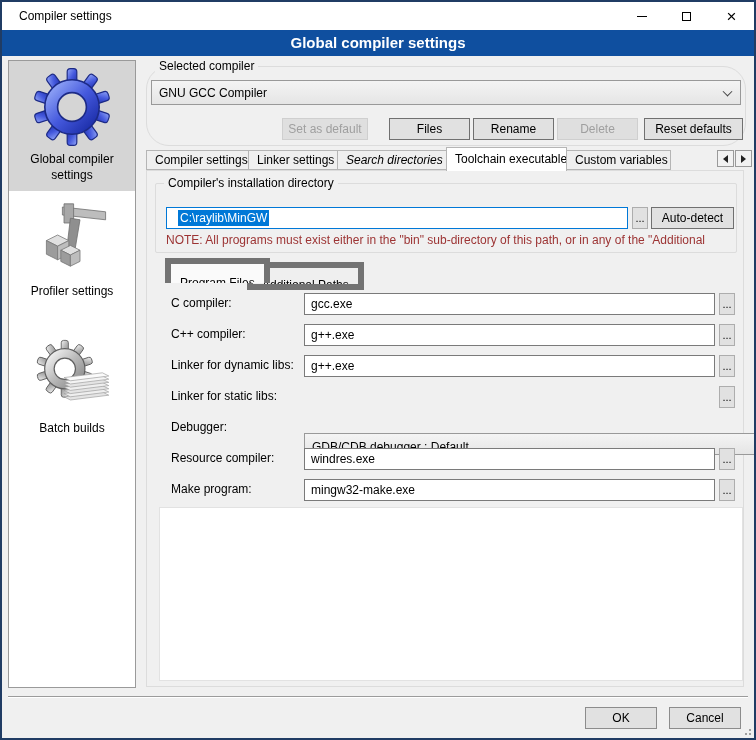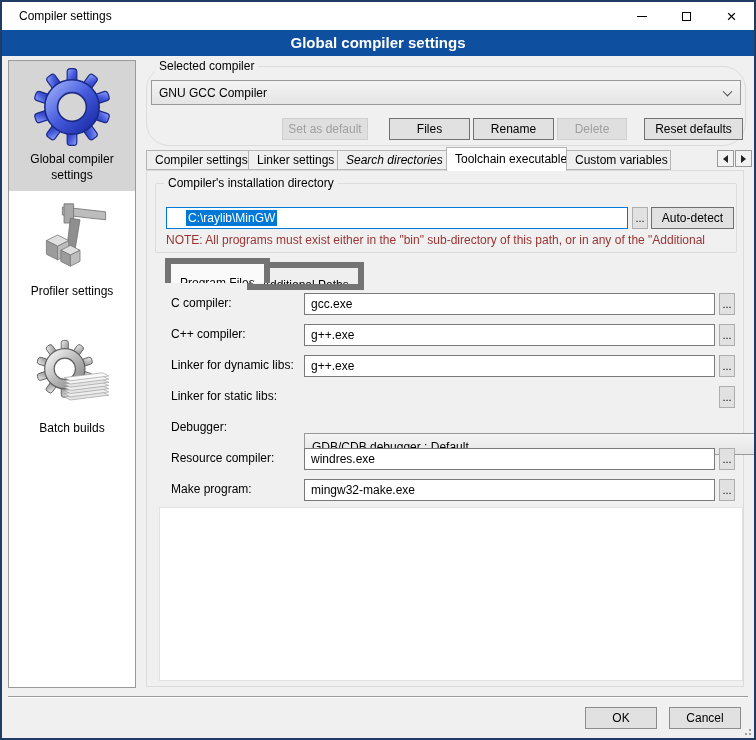--- a/index.html
+++ b/index.html
@@ -44,21 +44,21 @@
   .chev { position:absolute; right:9px; top:50%; width:7px; height:7px; border-right:1px solid #444;
           border-bottom:1px solid #444; transform:translateY(-70%) rotate(45deg); }
 
   .btn { background:#e1e1e1; border:1px solid #707070; font-family:inherit; font-size:12px;
          white-space:nowrap; overflow:hidden; cursor:default; }
   .btn:disabled { background:#dfdfdf; border-color:#cfcfcf; color:#9f9f9f; }
   .btn-row .btn { position:absolute; top:51px; height:22px; }
   .b-setdefault { left:135px; width:86px; }
   .b-copy { left:242px; width:81px; }
   .b-rename { left:326px; width:81px; }
-  .b-delete { left:410px; width:70px; }
+  .b-delete { left:410px; width:81px; }
   .b-reset { left:497px; width:99px; }
 
   
   .tabbar { position:absolute; left:144px; top:145px; width:608px; height:23px; }
   .tab { position:absolute; top:3px; height:20px; background:#efefef; border:1px solid #b5b5b5;
          line-height:18px; padding:0 8px; white-space:nowrap; overflow:hidden; cursor:default; }
   .tab.active { top:0; height:24px; background:#fff; border-bottom:none; line-height:22px; z-index:3; }
   .t0{left:0;width:103px;} .t1{left:102px;width:90px;} .t2{left:191px;width:110px;font-style:italic;}
   .t3{left:300px;width:121px;} .t4{left:420px;width:105px;} .t5{left:524px;width:40px;margin-top:27px;}
   .tab-arrow { position:absolute; top:3px; width:17px; height:17px; background:#f2f2f2;
@@ -68,21 +68,21 @@
   .tri-left { border-right:5px solid #222; }
   .tri-right { border-left:5px solid #222; }
 
   
   .tabpane { position:absolute; left:144px; top:168px; width:598px; height:517px;
              background:#f0f0f0; border:1px solid #dcdcdc; }
 
   .gb-dir { left:8px; top:12px; width:582px; height:70px; }
   .path-input { position:absolute; left:10px; top:23px; width:462px; height:22px; background:#fff;
                 border:1px solid var(--selection-blue, #0078d7); display:flex; align-items:center;
-                padding-left:19px; cursor:text; }
+                padding-left:11px; cursor:text; }
   .path-selection { background:var(--selection-blue, #0078d7); color:#fff; padding:1px 2px; }
   .mini-btn { position:absolute; top:23px; width:16px; height:22px; background:#e1e1e1;
               border:1px solid #adadad; font-size:11px; line-height:1; font-family:inherit; cursor:default; }
   .dir-browse { left:476px; }
   .btn-autodetect { position:absolute; left:495px; top:23px; width:83px; height:22px; }
   .note { position:absolute; left:10px; top:49px; width:568px; white-space:nowrap; overflow:hidden;
           color:var(--note-red, #9c3333); }
 
   
   .subtab { position:absolute; background:#efefef; border:6px solid #737373; padding:8px 9px;

